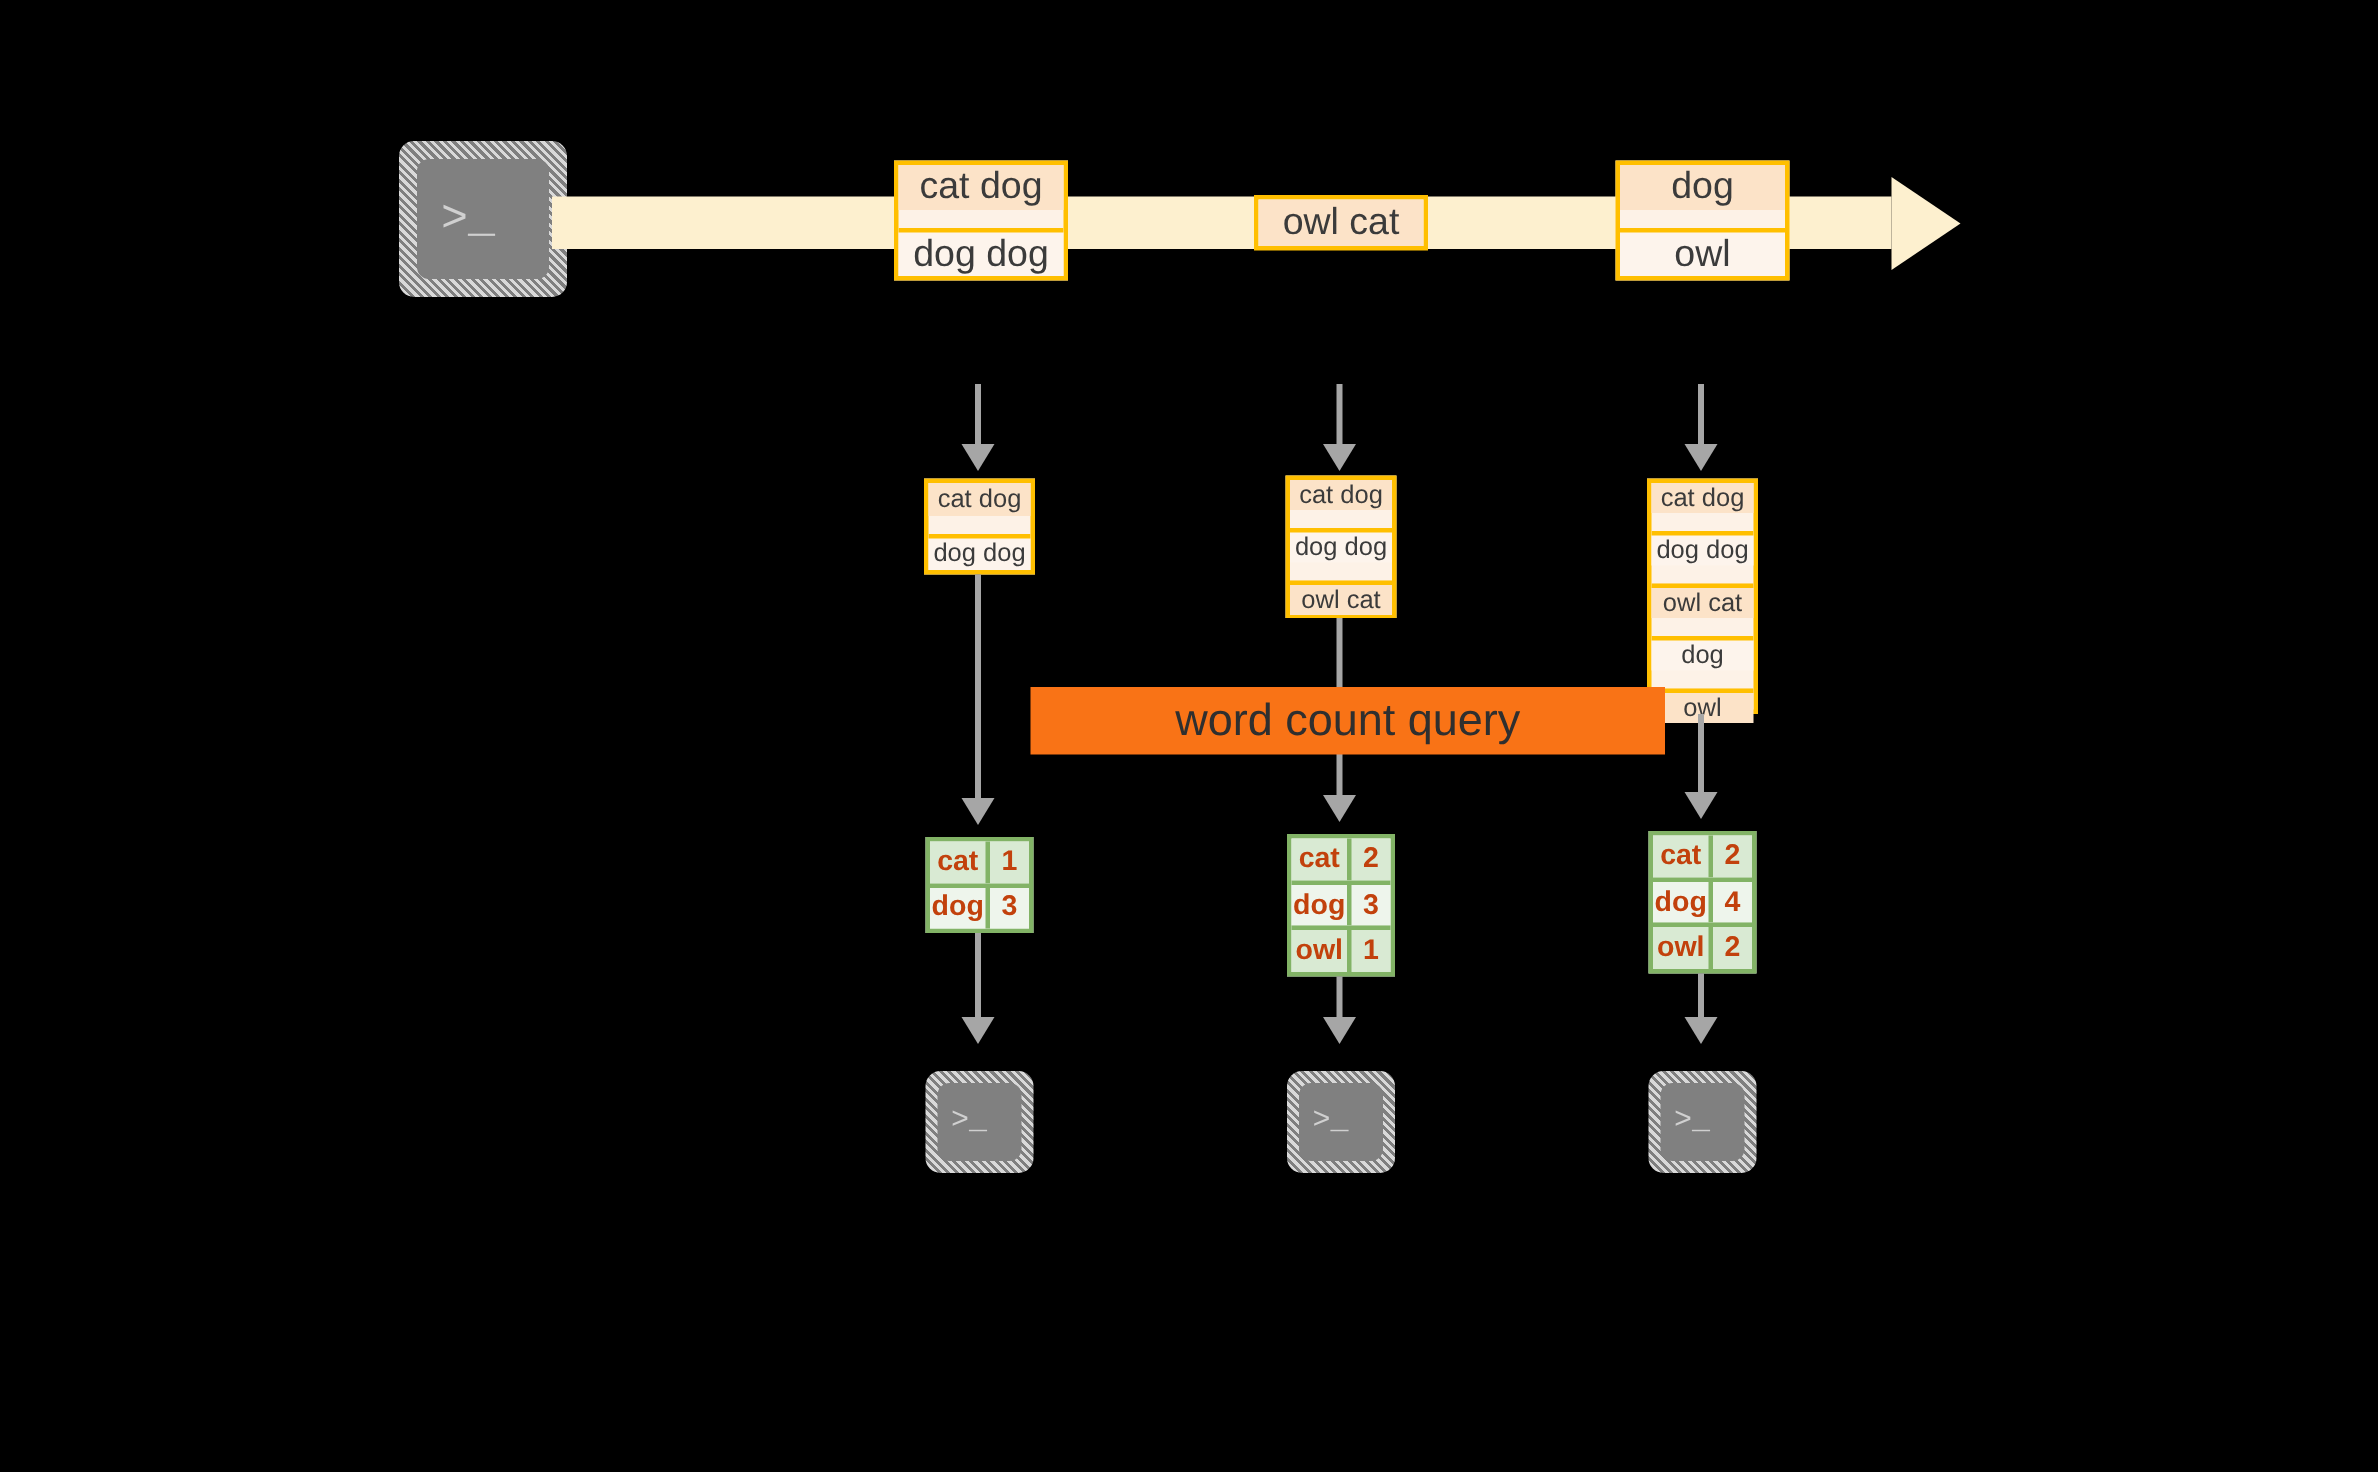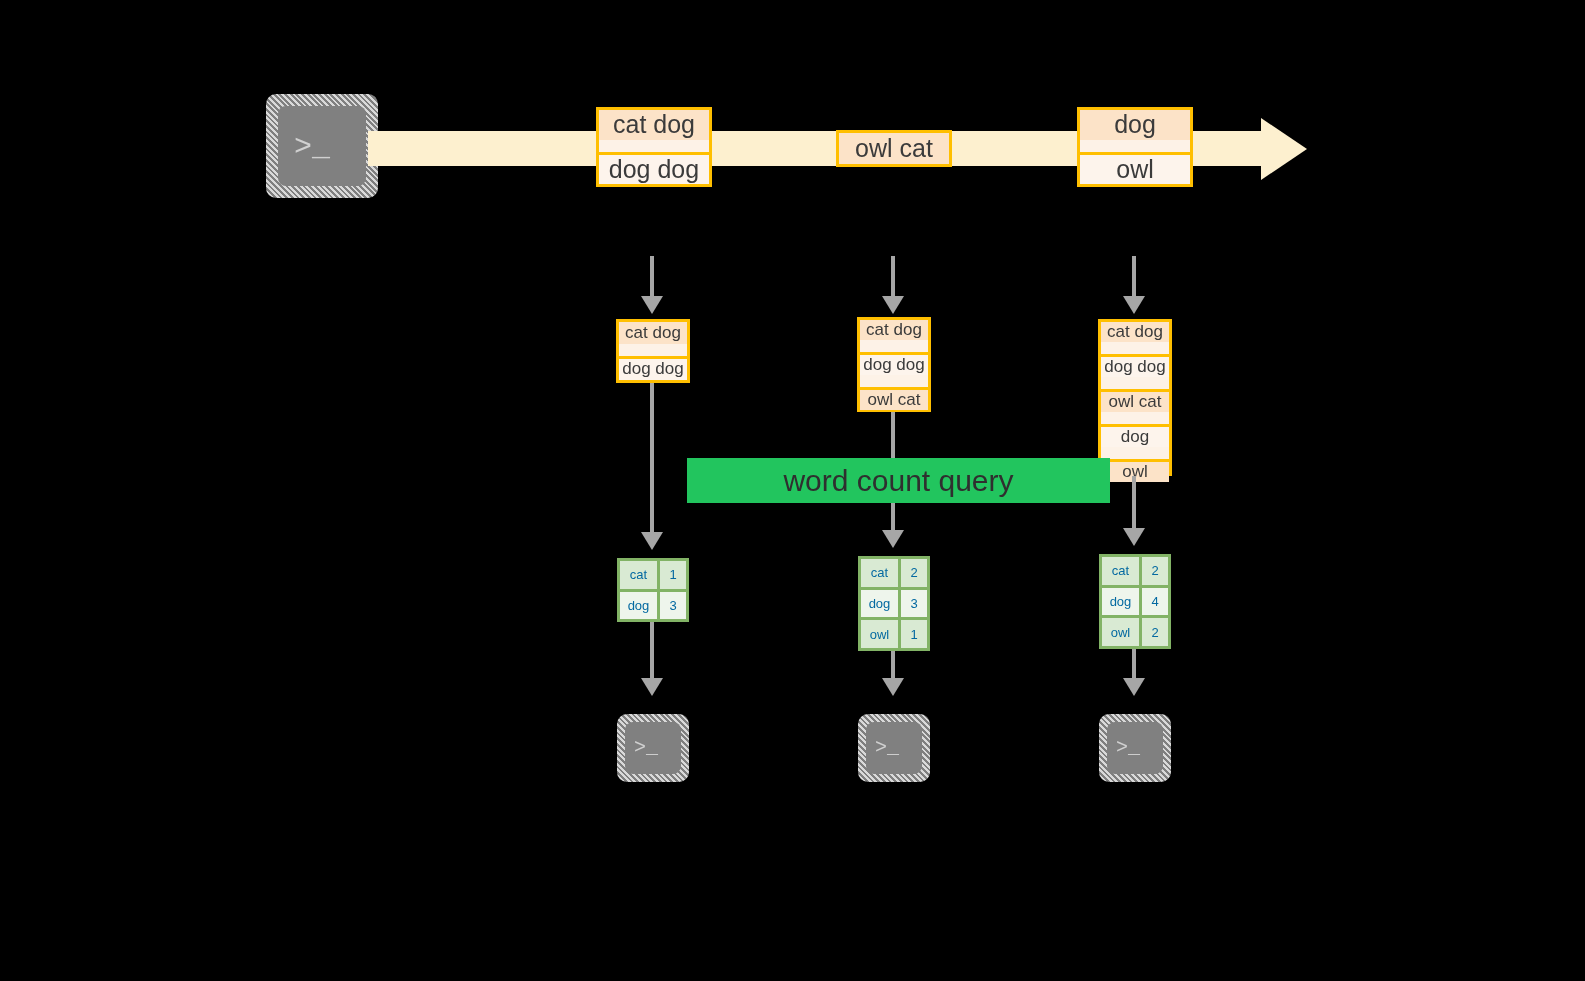--- a/index.html
+++ b/index.html
@@ -101,24 +101,25 @@
     display: flex;
     box-sizing: border-box;
   }
   .gtable .grow + .grow {
     border-top: 3px solid #82b366;
   }
   .gtable .gcell {
     display: flex;
     align-items: center;
     justify-content: center;
-    font-size: 13px;
-    color: #0369a1;
+    font-size: 19px;
+    color: #c2410c;
     box-sizing: border-box;
     white-space: nowrap;
+    font-weight: bold;
   }
   .gtable .gcell.word { flex: 0 0 37px; }
   .gtable .gcell.cnt  { flex: 1 1 auto; border-left: 3px solid #82b366; }
   .gtable .grow.dark  { background: #d9ead3; }
   .gtable .grow.light { background: #eef5ec; }
 
   
   .vline {
     position: absolute;
     width: 4px;
@@ -129,21 +130,21 @@
     width: 0;
     height: 0;
     border-left: 11px solid transparent;
     border-right: 11px solid transparent;
     border-top: 18px solid #a6a6a6;
   }
 
   
   .query-band {
     position: absolute;
-    background: #22c55e;
+    background: #f97316;
     display: flex;
     align-items: center;
     justify-content: center;
   }
   .query-band .label {
     font-size: 30px;
     color: #2f2f2f;
     white-space: nowrap;
   }
 </style>

